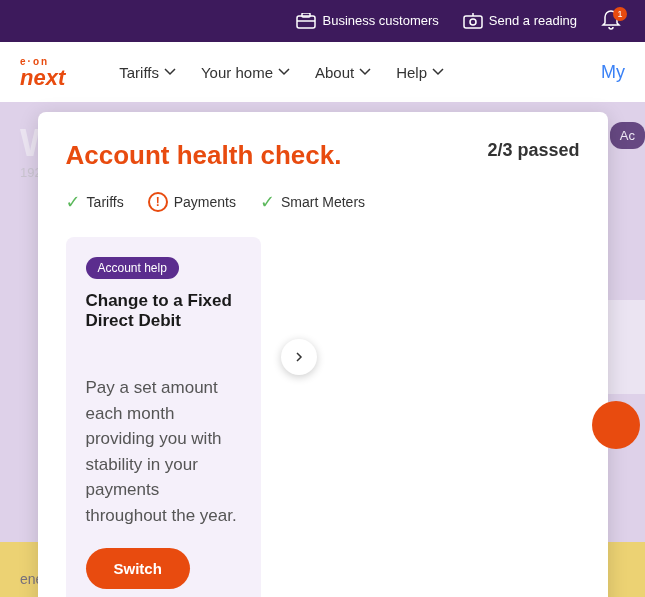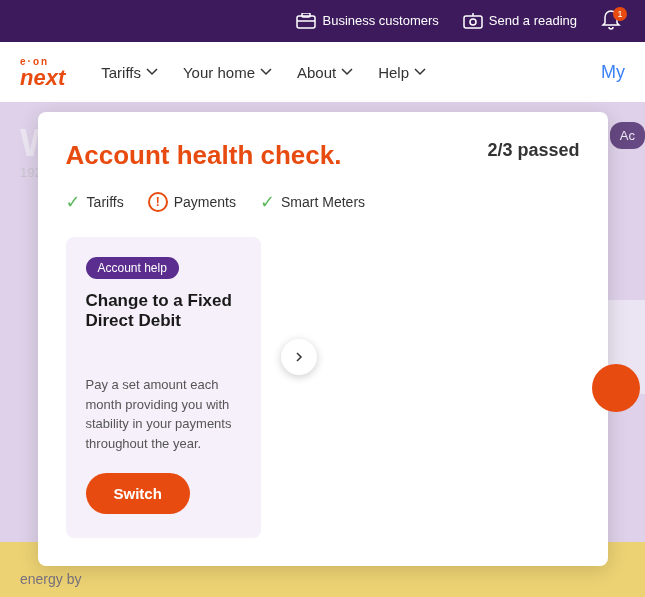--- a/index.html
+++ b/index.html
@@ -51,21 +51,21 @@
       justify-content: center;
     }
 
     
     .nav-bar {
       background: white;
       height: 60px;
       display: flex;
       align-items: center;
       padding: 0 20px;
-      gap: 6px;
+      gap: 24px;
       box-shadow: 0 1px 3px rgba(0,0,0,0.1);
     }
     .logo {
       margin-right: 20px;
     }
     .logo-eon {
       font-size: 10px;
       color: #e84b0f;
       font-weight: bold;
       letter-spacing: 2px;
@@ -191,21 +191,21 @@
       display: inline-block;
       margin-bottom: 12px;
     }
     .card-title {
       font-size: 17px;
       font-weight: bold;
       color: #1a1a1a;
       margin-bottom: 10px;
     }
     .card-desc {
-      font-size: 13px;
+      font-size: 17px;
       color: #555;
       line-height: 1.5;
       margin-bottom: 20px;
       margin-top: 44px;
     }
     .switch-btn {
       background: #e84b0f;
       color: white;
       border: none;
       border-radius: 24px;

